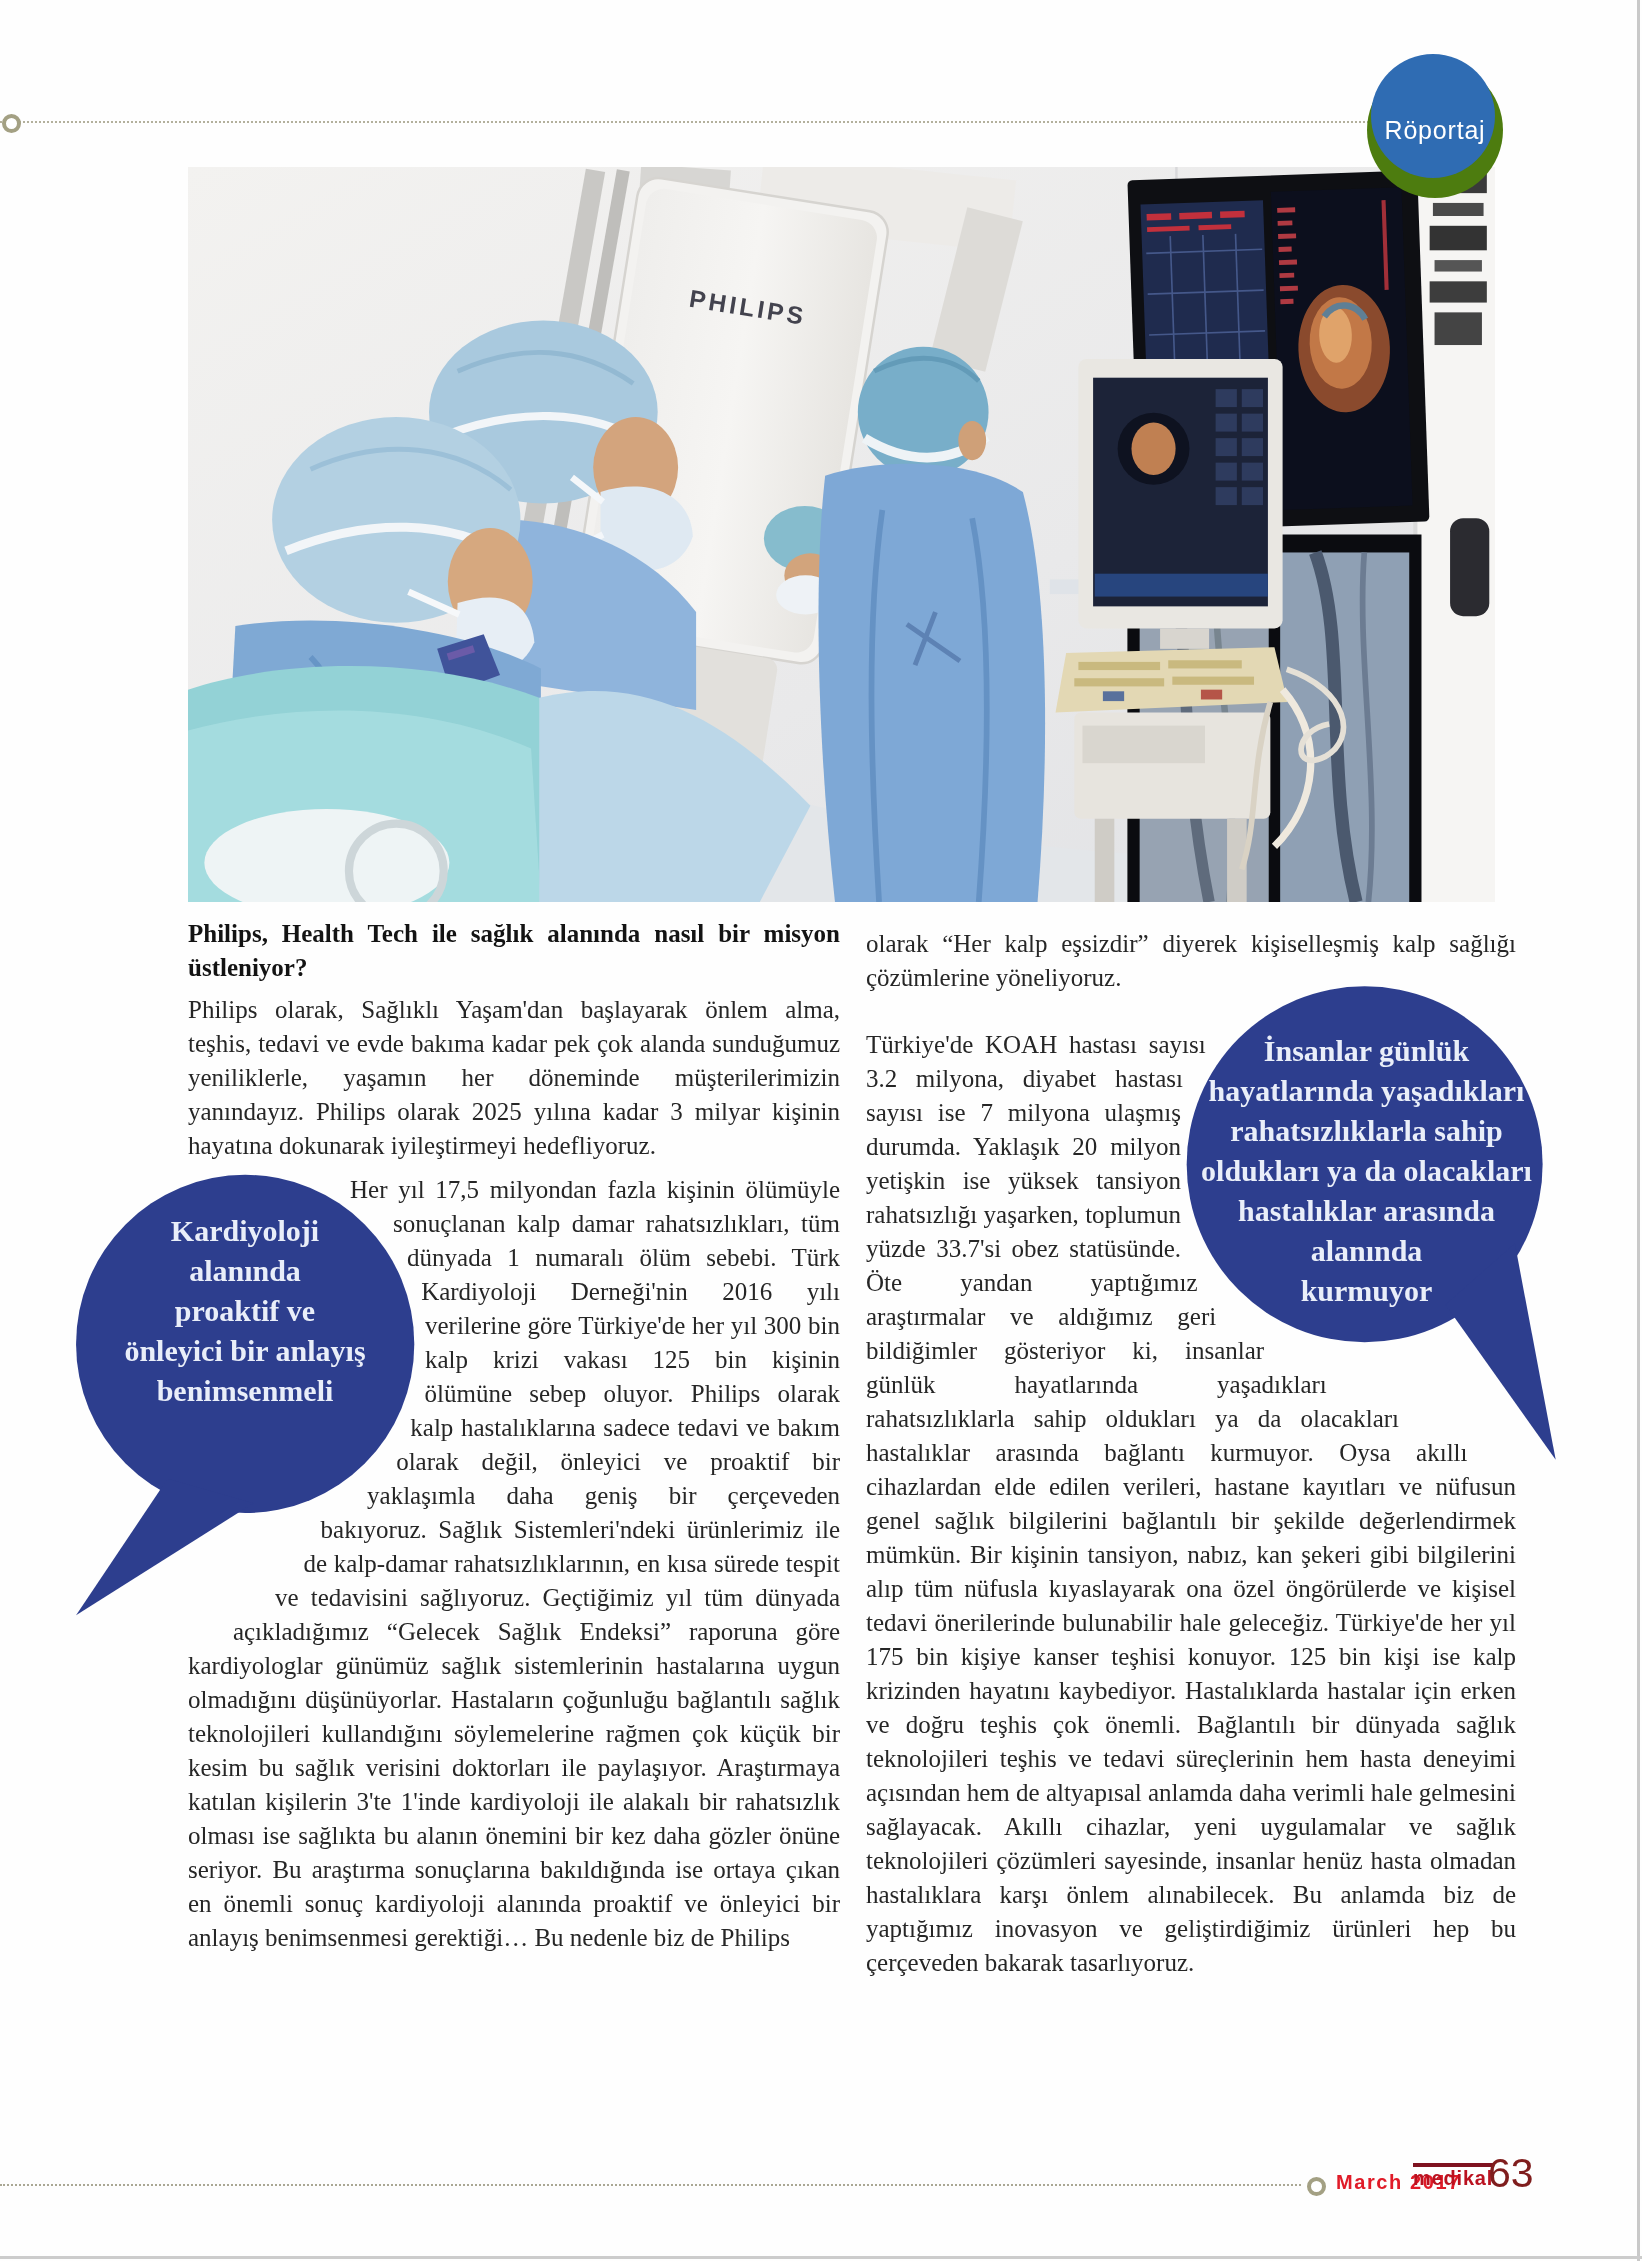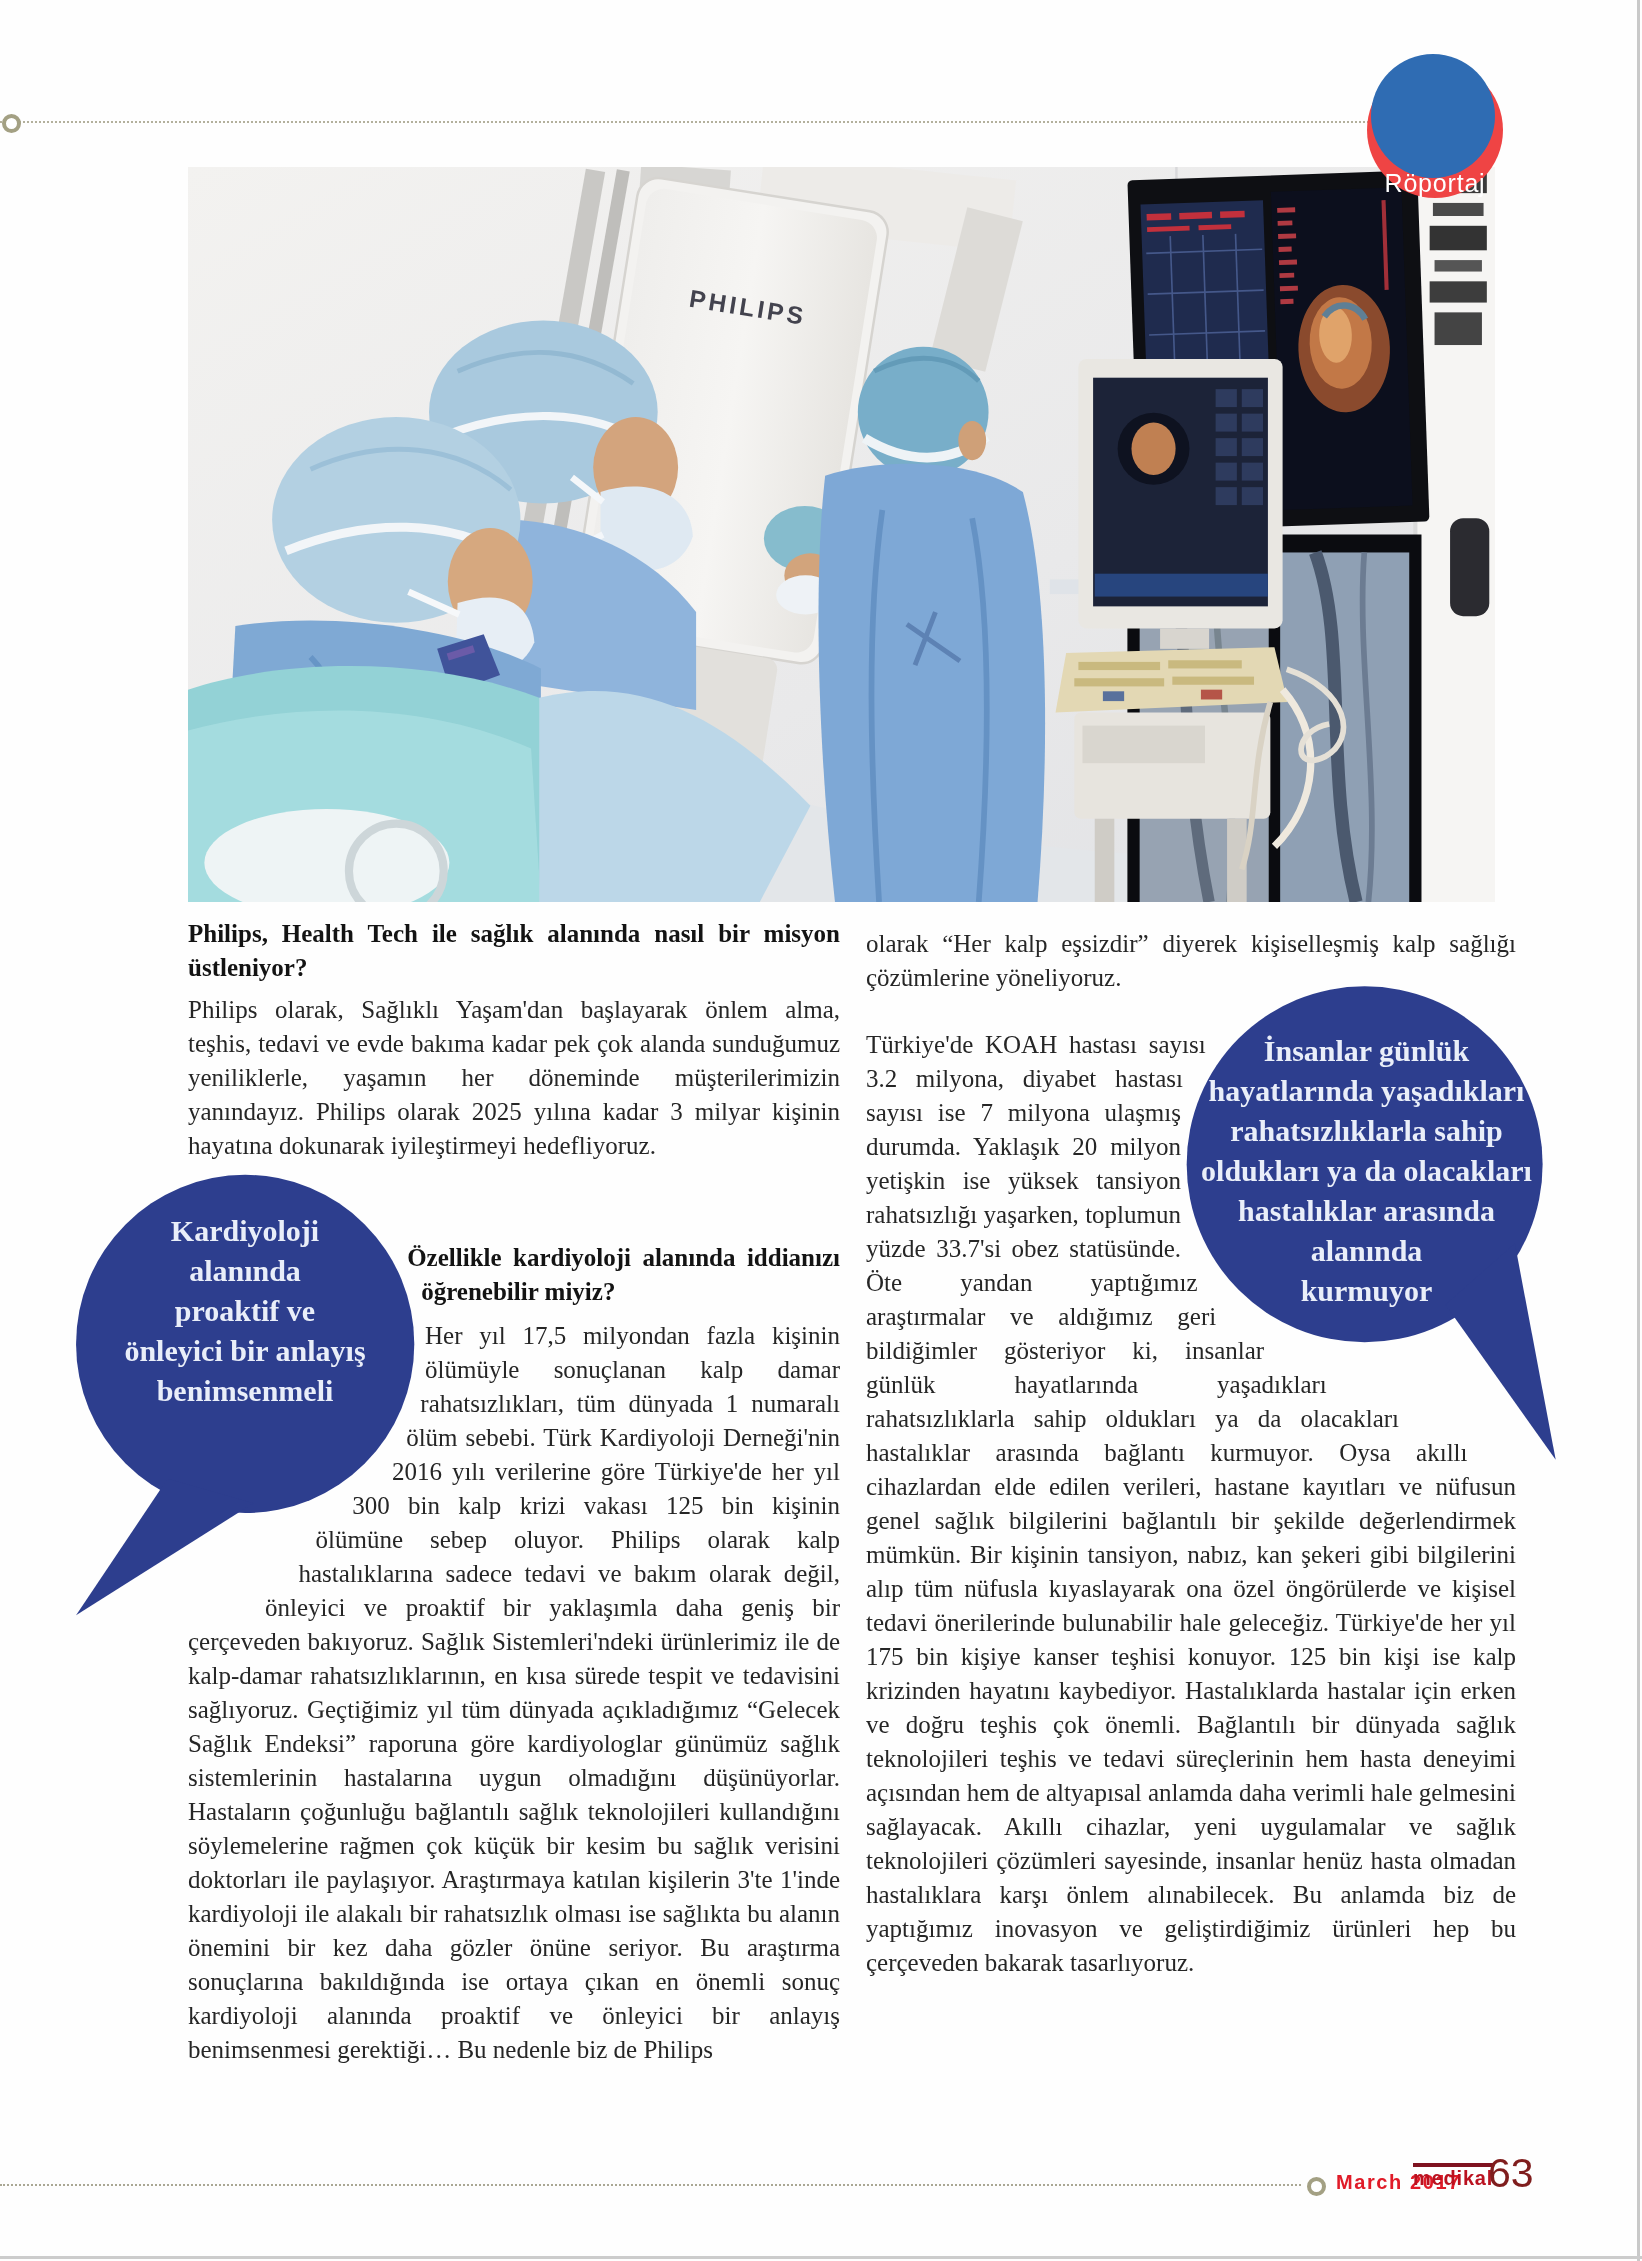--- a/index.html
+++ b/index.html
@@ -7,21 +7,21 @@
         font-family:"Liberation Serif",serif;}
   
   .rule-top{position:absolute;left:0;top:121px;width:1377px;border-top:2.5px dotted #b3b09c;}
   .ring{position:absolute;width:11.4px;height:11.4px;border:4.1px solid #a3a083;border-radius:50%;background:#fff;}
   .ring-top{left:1.6px;top:114px;}
   .edge-right{position:absolute;top:0;right:2.5px;width:2.5px;height:2261px;background:#c9c9c9;}
   .edge-bottom{position:absolute;left:0;top:2256px;width:1642px;height:2.5px;background:#cccccc;}
 
   
   .badge{position:absolute;left:1367px;top:62px;width:136px;height:136px;border-radius:50%;
-         background:#ef4444;z-index:5;display:flex;align-items:flex-end;justify-content:center;}
+         background:#4d7c0f;z-index:5;display:flex;align-items:center;justify-content:center;}
   .badge::before{content:"";position:absolute;left:4.1px;top:-8.2px;width:124px;height:124px;
          border-radius:50%;background:#2f6cb3;z-index:-1;}
   .badge-label{color:#ffffff;font-family:"Liberation Sans",sans-serif;font-size:25px;letter-spacing:0.8px;}
 
   
   .photo{position:absolute;left:188px;top:167px;width:1307px;height:735px;}
 
   
   .col{position:absolute;font-size:25px;line-height:34px;color:#262626;text-align:justify;}
   #leftcol{left:184px;top:913px;width:660px;}
@@ -281,21 +281,20 @@
   <div class="bubble-text bubble-text-right">İnsanlar günlük
 hayatlarında yaşadıkları
 rahatsızlıklarla sahip
 oldukları ya da olacakları
 hastalıklar arasında alanında
 kurmuyor</div>
 
   <div class="col" id="leftcol">
     <p class="qhead q1">Philips, Health Tech ile sağlık alanında nasıl bir misyon üstleniyor?</p>
     <p class="p1"><span class="spacer-left"></span><span>Philips olarak, Sağlıklı Yaşam'dan başlayarak önlem alma, teşhis, tedavi ve evde bakıma kadar pek çok alanda sunduğumuz yeniliklerle, yaşamın her döneminde müşterilerimizin yanındayız. Philips olarak 2025 yılına kadar 3 milyar kişinin hayatına dokunarak iyileştirmeyi hedefliyoruz.</span></p>
-    <p class="qhead q2">Özellikle kardiyoloji alanında iddianızı öğrenebilir miyiz?</p>
     <p class="p2">Her yıl 17,5 milyondan fazla kişinin ölümüyle sonuçlanan kalp damar rahatsızlıkları, tüm dünyada 1 numaralı ölüm sebebi. Türk Kardiyoloji Derneği'nin 2016 yılı verilerine göre Türkiye'de her yıl 300 bin kalp krizi vakası 125 bin kişinin ölümüne sebep oluyor. Philips olarak kalp hastalıklarına sadece tedavi ve bakım olarak değil, önleyici ve proaktif bir yaklaşımla daha geniş bir çerçeveden bakıyoruz. Sağlık Sistemleri'ndeki ürünlerimiz ile de kalp-damar rahatsızlıklarının, en kısa sürede tespit ve tedavisini sağlıyoruz. Geçtiğimiz yıl tüm dünyada açıkladığımız “Gelecek Sağlık Endeksi” raporuna göre kardiyologlar günümüz sağlık sistemlerinin hastalarına uygun olmadığını düşünüyorlar. Hastaların çoğunluğu bağlantılı sağlık teknolojileri kullandığını söylemelerine rağmen çok küçük bir kesim bu sağlık verisini doktorları ile paylaşıyor. Araştırmaya katılan kişilerin 3'te 1'inde kardiyoloji ile alakalı bir rahatsızlık olması ise sağlıkta bu alanın önemini bir kez daha gözler önüne seriyor. Bu araştırma sonuçlarına bakıldığında ise ortaya çıkan en önemli sonuç kardiyoloji alanında proaktif ve önleyici bir anlayış benimsenmesi gerektiği… Bu nedenle biz de Philips</p>
   </div>
 
   <div class="col" id="rightcol">
     <p>olarak “Her kalp eşsizdir” diyerek kişiselleşmiş kalp sağlığı çözümlerine yöneliyoruz.</p>
     <p class="qhead q3"><span class="spacer-right"></span></p>
     <p class="p3">Türkiye'de KOAH hastası sayısı 3.2 milyona, diyabet hastası sayısı ise 7 milyona ulaşmış durumda. Yaklaşık 20 milyon yetişkin ise yüksek tansiyon rahatsızlığı yaşarken, toplumun yüzde 33.7'si obez statüsünde. Öte yandan yaptığımız araştırmalar ve aldığımız geri bildiğimler gösteriyor ki, insanlar günlük hayatlarında yaşadıkları rahatsızlıklarla sahip oldukları ya da olacakları hastalıklar arasında bağlantı kurmuyor. Oysa akıllı cihazlardan elde edilen verileri, hastane kayıtları ve nüfusun genel sağlık bilgilerini bağlantılı bir şekilde değerlendirmek mümkün. Bir kişinin tansiyon, nabız, kan şekeri gibi bilgilerini alıp tüm nüfusla kıyaslayarak ona özel öngörülerde ve kişisel tedavi önerilerinde bulunabilir hale geleceğiz. Türkiye'de her yıl 175 bin kişiye kanser teşhisi konuyor. 125 bin kişi ise kalp krizinden hayatını kaybediyor. Hastalıklarda hastalar için erken ve doğru teşhis çok önemli. Bağlantılı bir dünyada sağlık teknolojileri teşhis ve tedavi süreçlerinin hem hasta deneyimi açısından hem de altyapısal anlamda daha verimli hale gelmesini sağlayacak. Akıllı cihazlar, yeni uygulamalar ve sağlık teknolojileri çözümleri sayesinde, insanlar henüz hasta olmadan hastalıklara karşı önlem alınabilecek. Bu anlamda biz de yaptığımız inovasyon ve geliştirdiğimiz ürünleri hep bu çerçeveden bakarak tasarlıyoruz.</p>
   </div>
 
   <div class="foot-rule"></div>

